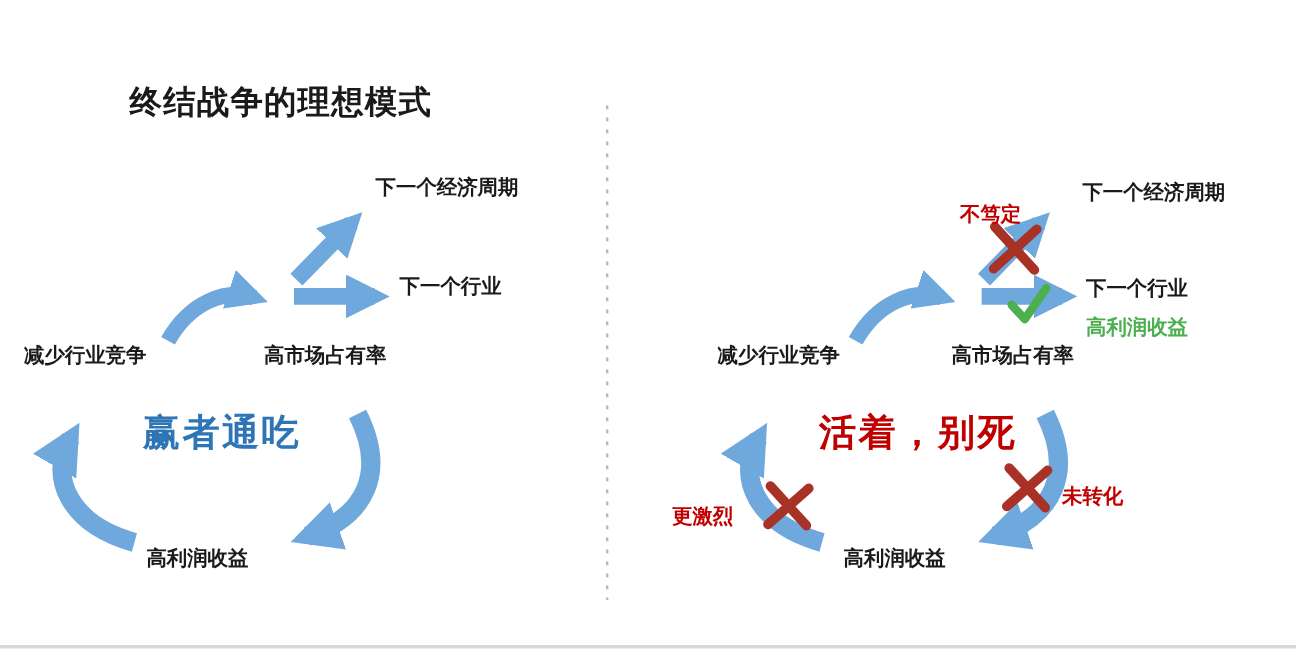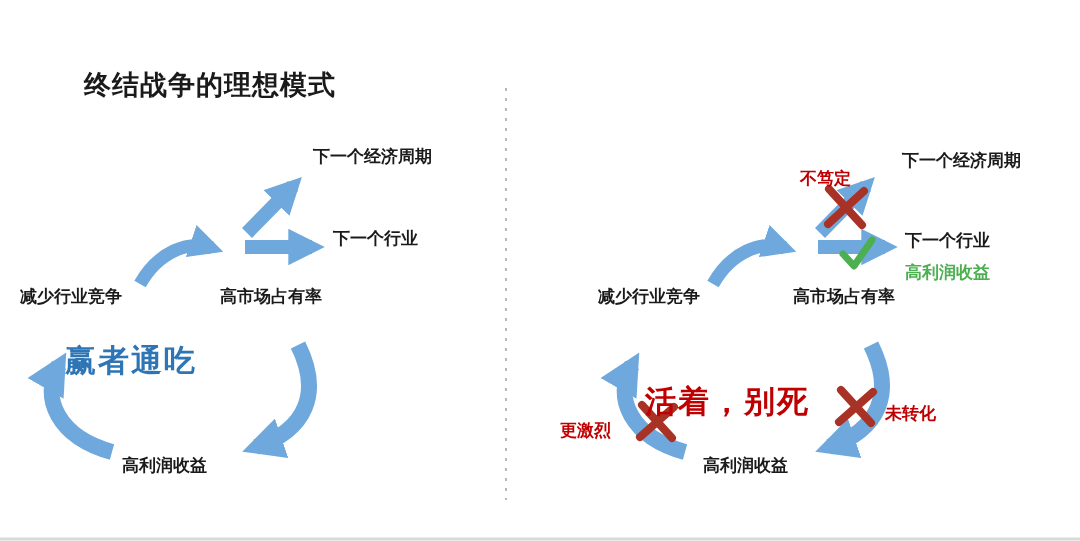--- a/index.html
+++ b/index.html
@@ -1,25 +1,25 @@
 <!DOCTYPE html>
 <html><head>
 <meta charset="utf-8">
 <style>
   html,body{margin:0;padding:0;background:#ffffff;}
   body{font-family:"Liberation Sans","DejaVu Sans",sans-serif;}
   .canvas{position:relative;width:1080px;height:541px;background:#ffffff;overflow:hidden;}
   .layer{position:absolute;left:0;top:0;}
   .t{position:absolute;font-weight:700;color:#1a1a1a;font-size:17px;line-height:1.15;white-space:nowrap;}
-  .title{font-size:27px;text-align:center;letter-spacing:1px;}
+  .title{font-size:27px;text-align:right;letter-spacing:1px;}
   .big{font-size:31px;letter-spacing:2px;}
   .blue{color:#2E75B6;}
   .red{color:#C00000;}
   .green{color:#4CAF50;}
-  .center{text-align:left;}
+  .center{text-align:center;}
   .arrow{fill:none;stroke:#6FA8DC;}
   .xmark{fill:none;stroke:#A93226;stroke-width:8;stroke-linecap:round;}
   .check{fill:none;stroke:#4CAF50;stroke-width:7;stroke-linecap:round;stroke-linejoin:round;}
 </style>
 </head>
 <body>
 
 <div class="canvas">
 
   <svg class="layer" width="1080" height="541" viewBox="0 0 1080 541">
@@ -67,18 +67,18 @@
   <div class="t" style="left:220px;top:287px;">高市场占有率</div>
   <div class="t big blue center" style="left:65px;top:343px;width:240px;">赢者通吃</div>
   <div class="t" style="left:122px;top:456px;">高利润收益</div>
 
   <div class="t red" style="left:800px;top:169px;">不笃定</div>
   <div class="t" style="left:902px;top:151px;">下一个经济周期</div>
   <div class="t" style="left:905px;top:231px;">下一个行业</div>
   <div class="t green" style="left:905px;top:263px;">高利润收益</div>
   <div class="t" style="left:598px;top:287px;">减少行业竞争</div>
   <div class="t" style="left:793px;top:287px;">高市场占有率</div>
-  <div class="t big red center" style="left:645px;top:343px;width:240px;margin-top:41px;">活着，别死</div>
+  <div class="t big red center" style="left:645px;top:343px;width:240px;">活着，别死</div>
   <div class="t red" style="left:885px;top:404px;">未转化</div>
   <div class="t red" style="left:560px;top:421px;text-align:right;">更激烈</div>
   <div class="t" style="left:703px;top:456px;">高利润收益</div>
 
 </div>
 
 </body></html>

